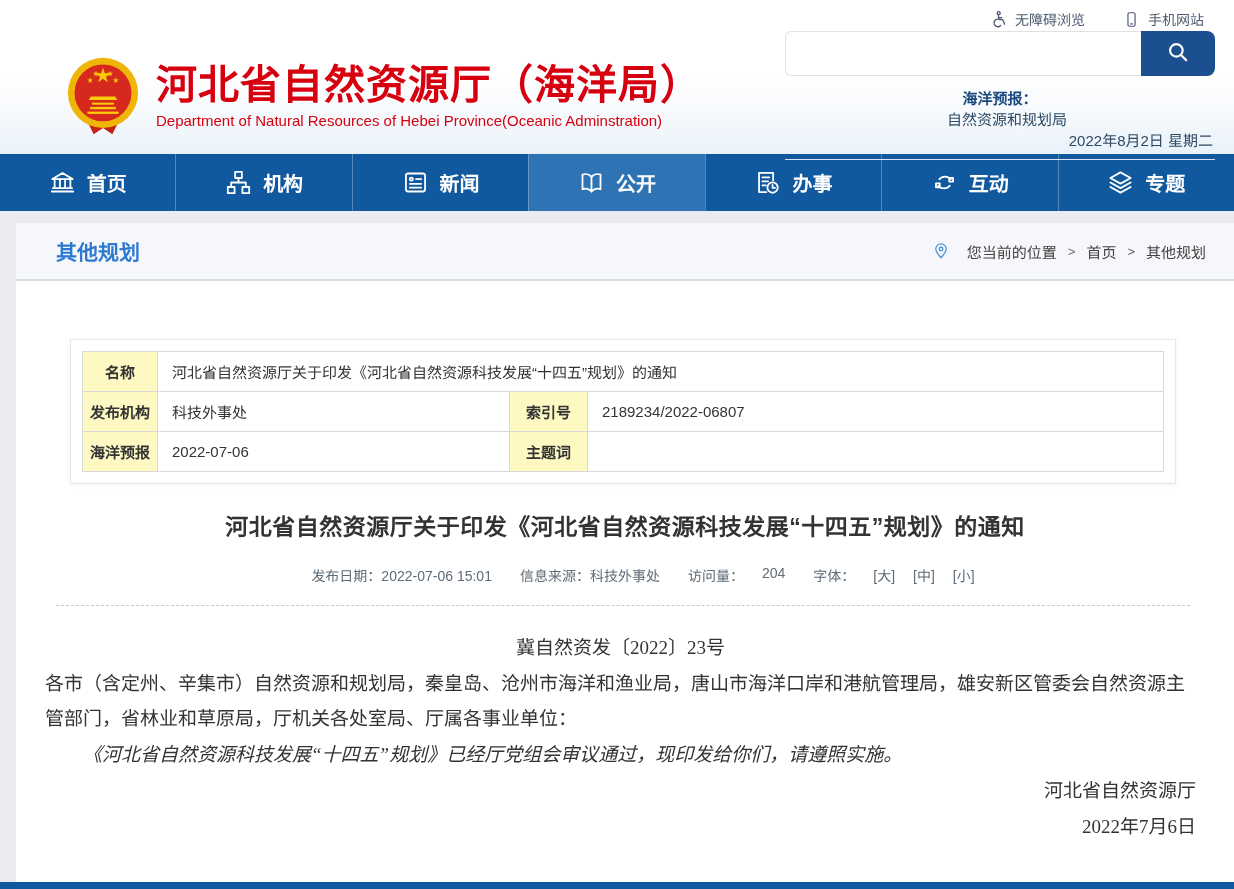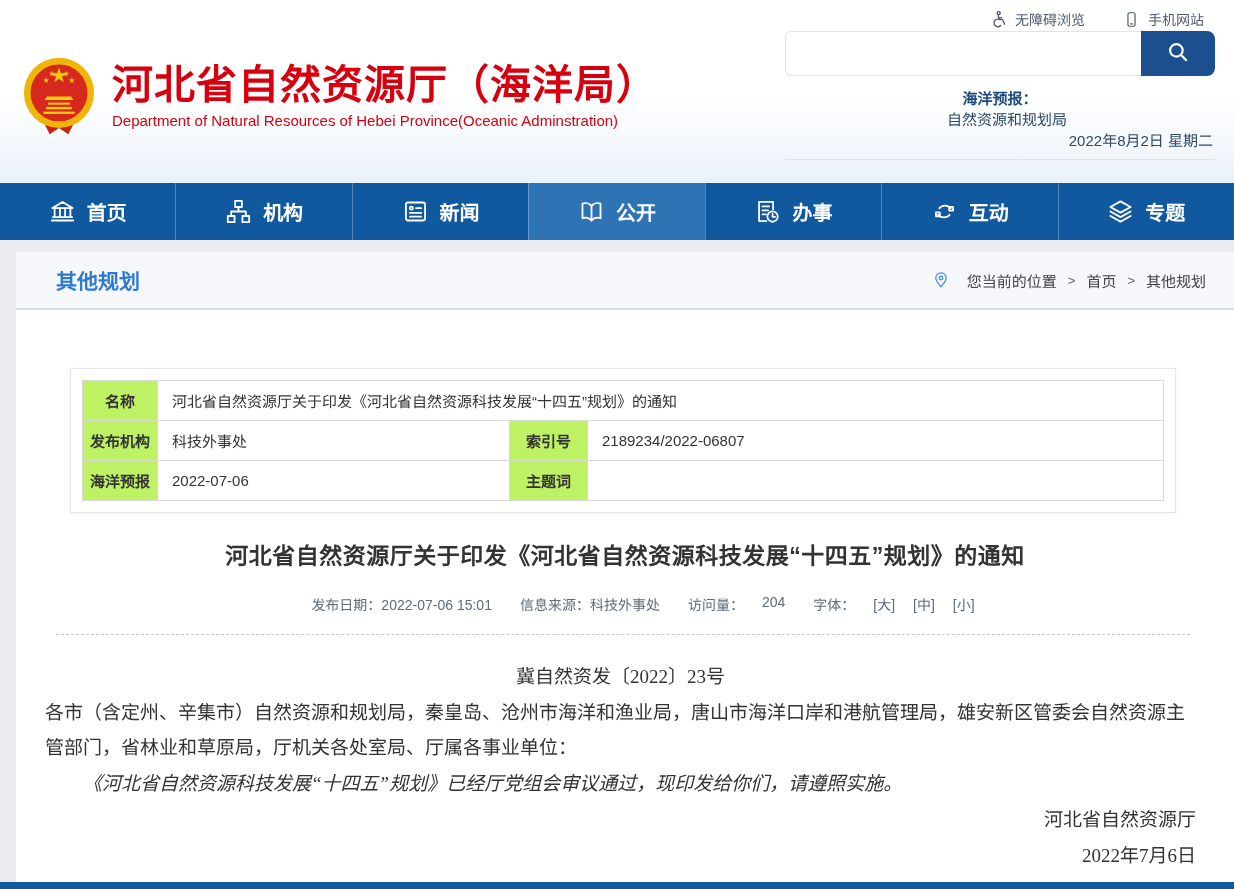--- a/index.html
+++ b/index.html
@@ -1,21 +1,21 @@
 <!DOCTYPE html>
 <html lang="zh-CN"><head>
 <meta charset="utf-8">
 <style>
   * { margin:0; padding:0; box-sizing:border-box; }
   html,body { width:1234px; }
   body { font-family:"Liberation Sans","DejaVu Sans",sans-serif; background:#e9ebf1; }
   .page { width:1234px; height:889px; overflow:hidden; position:relative; background:#e9ebf1; }
 
   
-  .site-header { height:183px; background:linear-gradient(180deg,#ffffff 50%,#f4f8fc 80%,#e9f1f9 100%); position:relative; }
+  .site-header { height:154px; background:linear-gradient(180deg,#ffffff 50%,#f4f8fc 80%,#e9f1f9 100%); position:relative;padding-left:44px; }
   .topbar { display:flex; justify-content:flex-end; align-items:center; gap:38px; padding:9px 30px 0 0; color:#4e5b70; font-size:14px; }
   .toplink { display:flex; align-items:center; gap:8px; color:#4e5b70; text-decoration:none; cursor:pointer; }
   .toplink svg { display:block; }
   .header-main { display:flex; justify-content:space-between; padding:2px 19px 0 20px; }
   .brand { display:flex; align-items:center; gap:14px; }
   .emblem svg { display:block; }
   .brand-title { font-size:41px; font-weight:bold; color:#d7000f; letter-spacing:1px; line-height:1.15; }
   .brand-subtitle { font-size:15px; color:#d7000f; margin-top:3px; }
   .header-right { width:430px; }
   .searchbar { display:flex; height:45px; width:430px; }
@@ -39,21 +39,21 @@
   .section-title { color:#2e7ad1; font-size:21px; font-weight:bold; }
   .crumbs { display:flex; align-items:center; gap:11px; font-size:15px; color:#444; }
   .crumbs a { color:#444; text-decoration:none; cursor:pointer; }
   .crumb-sep { color:#666; font-size:13px; }
   .pin { margin-right:6px; display:flex; }
 
   
   .doc-table-wrap { margin:58px 58px 0 54px; border:1px solid #e6e6e6; padding:11px; background:#fff; box-shadow:0 1px 5px rgba(0,0,0,0.05); }
   .doc-table { width:100%; border-collapse:collapse; table-layout:fixed; }
   .doc-table th, .doc-table td { border:1px solid #d9d9d9; height:40px; font-size:15px; color:#333; }
-  .doc-table th { background:#bef264; font-weight:bold; text-align:center; }
+  .doc-table th { background:#fef9c3; font-weight:bold; text-align:center; }
   .doc-table td { padding:0 14px; text-align:left; font-weight:normal; }
 
   
   .article-title { text-align:center; font-size:23px; font-weight:bold; color:#333; margin-top:24px; letter-spacing:0.5px; }
   .article-meta { display:flex; justify-content:center; align-items:center; gap:28px; margin-top:23px; font-size:14px; color:#5f6b77;padding-left:36px; }
   .meta-group { display:flex; align-items:flex-start; gap:18px; }
   .font-size-link { color:#5f6b77; text-decoration:none; cursor:pointer; }
   .dotted-sep { border:none; border-top:1px dashed #c9c9c9; margin:20px 44px 0 40px; }
   .article-body { font-family:"Liberation Serif","DejaVu Serif",serif; font-size:19px; color:#333; margin:16px 38px 0 29px; line-height:1.88; }
   .doc-number { text-align:center;margin-top:24px; }

